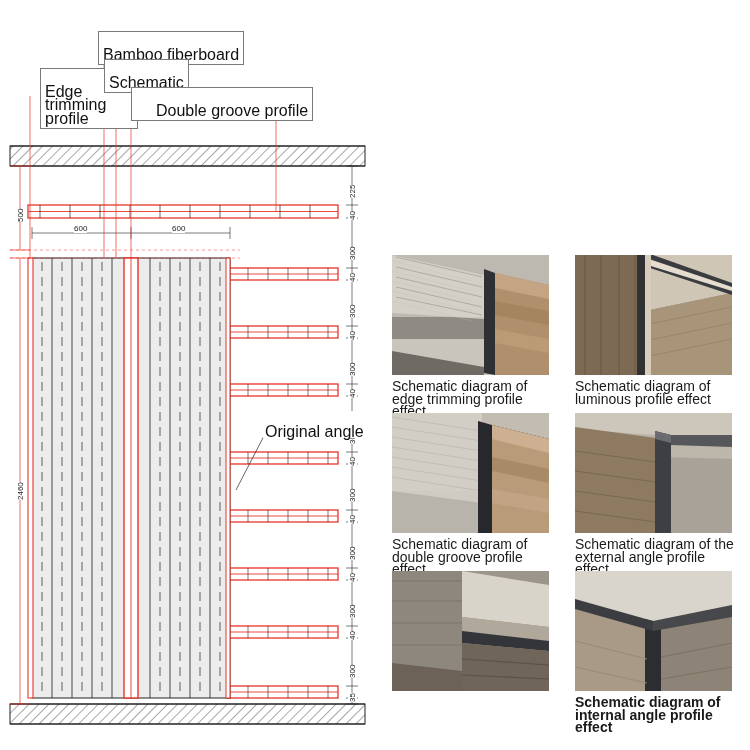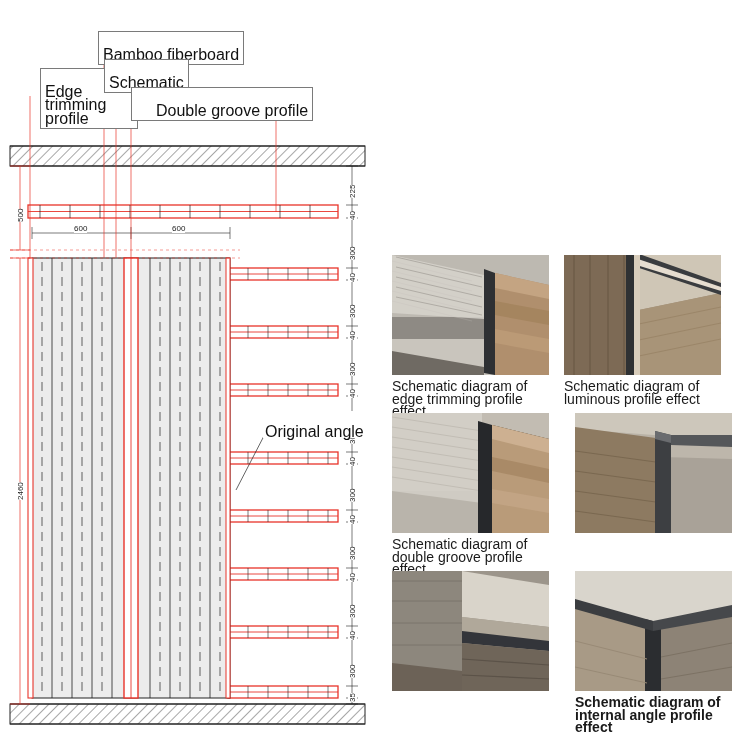--- a/index.html
+++ b/index.html
@@ -387,21 +387,21 @@
           <polygon points="103,18 157,30 157,120 103,120" fill="#b08f6d"></polygon>
           <polygon points="103,18 157,30 157,44 103,33" fill="#c4a482"></polygon>
           <polygon points="103,46 157,56 157,70 103,60" fill="#a5855f"></polygon>
           <polygon points="103,74 157,84 157,98 103,88" fill="#bb9a76"></polygon>
           <polygon points="0,96 92,112 92,120 0,120" fill="#6f6a63"></polygon>
         </svg>
       </div>
       <div class="photo-caption">Schematic diagram of edge trimming profile effect</div>
     </div>
 
-    <div class="photo-cell" style="left:172px; top:0px;">
+    <div class="photo-cell" style="left:183px; top:0px;">
       <div class="photo-frame">
         <svg class="ph-svg" viewBox="0 0 157 120" preserveAspectRatio="none">
           <rect width="157" height="120" fill="#9e8f7c"></rect>
           <polygon points="0,0 70,0 70,120 0,120" fill="#7d6a55"></polygon>
           <g stroke="#6b5945" stroke-width="1.2">
             <line x1="10" y1="0" x2="10" y2="120"></line>
               <line x1="26" y1="0" x2="26" y2="120"></line>
             <line x1="44" y1="0" x2="44" y2="120"></line>
               <line x1="60" y1="0" x2="60" y2="120"></line>
           </g>
@@ -460,20 +460,21 @@
             <line x1="0" y1="78" x2="88" y2="90"></line>
               <line x1="0" y1="98" x2="88" y2="110"></line>
           </g>
           <polygon points="88,26 157,26 157,120 88,120" fill="#a9a298"></polygon>
           <polygon points="88,26 157,26 157,46 88,44" fill="#bdb6ab"></polygon>
           <polygon points="80,18 96,22 96,120 80,120" fill="#3d3f42"></polygon>
           <polygon points="80,18 96,22 96,30 80,26" fill="#6a6c6f"></polygon>
           <polygon points="96,22 157,22 157,34 96,32" fill="#55575a"></polygon>
         </svg>
       </div>
+      <div class="photo-caption">Schematic diagram of the external angle profile effect</div>
     </div>
 
     <div class="photo-cell" style="left:0px; top:316px;">
       <div class="photo-frame">
         <svg class="ph-svg" viewBox="0 0 157 120" preserveAspectRatio="none">
           <rect width="157" height="120" fill="#9c958b"></rect>
           <rect x="0" y="0" width="70" height="120" fill="#8d877d"></rect>
           <g stroke="#7b756c" stroke-width="1">
             <line x1="0" y1="10" x2="70" y2="10"></line>
               <line x1="0" y1="30" x2="70" y2="30"></line>

